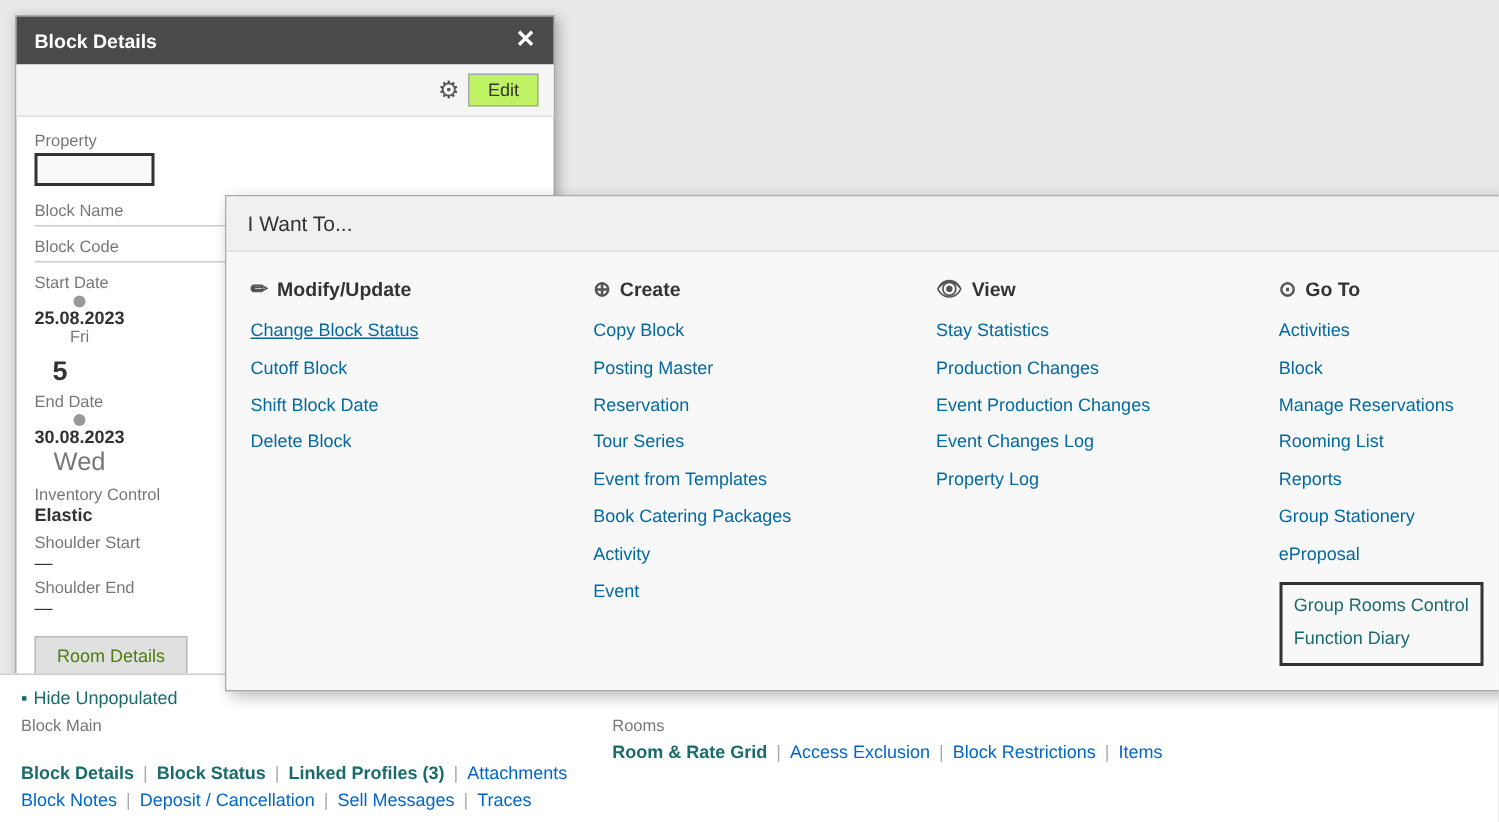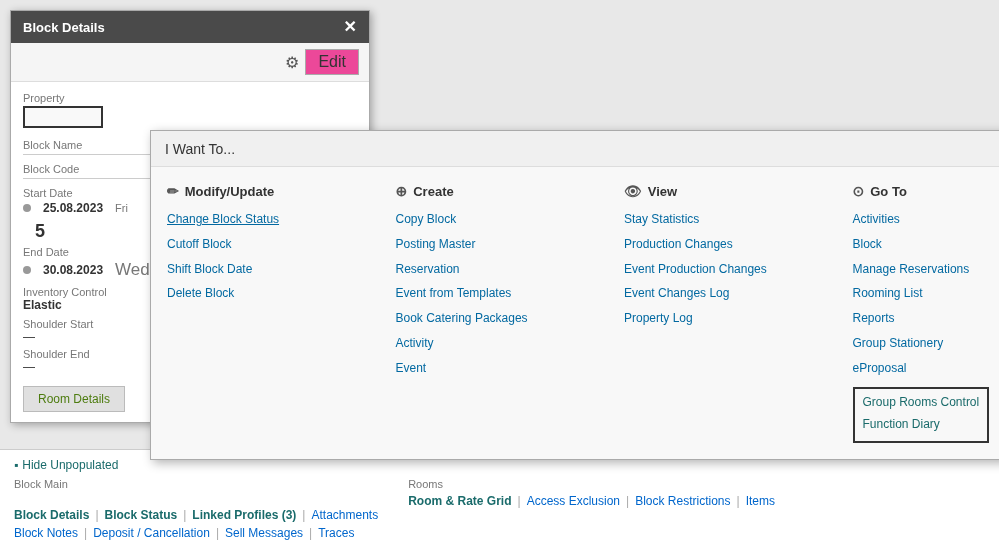--- a/index.html
+++ b/index.html
@@ -48,24 +48,24 @@
       align-items: center;
       gap: 6px;
       border-bottom: 1px solid #ddd;
     }
     .gear-btn {
       color: #555;
       font-size: 16px;
       cursor: pointer;
     }
     .edit-btn {
-      background: #ec4899;
+      background: #bef264;
       border: 1px solid #aaa;
       padding: 3px 12px;
-      font-size: 16px;
+      font-size: 12px;
       cursor: pointer;
       color: #333;
     }
     .modal-body {
       padding: 10px 12px;
     }
     .field-group {
       margin-bottom: 8px;
     }
     .field-label {
@@ -93,21 +93,22 @@
       margin-bottom: 6px;
     }
     .date-item {
       display: flex;
       flex-direction: column;
       justify-content: space-between;
     }
     .date-bullet {
       display: flex;
       align-items: center;
-      gap: 12px;
+      gap: 0;
+      flex-direction: column;
     }
     .bullet {
       width: 8px;
       height: 8px;
       background: #999;
       border-radius: 50%;
       flex-shrink: 0;
     }
     .date-val {
       font-size: 12px;
@@ -337,20 +338,21 @@
     </div>
 
     <div class="iwantto-col">
       <div class="col-header">
         <span class="col-icon">⊕</span>
         <span>Create</span>
       </div>
       <div class="col-item">Copy Block</div>
       <div class="col-item">Posting Master</div>
       <div class="col-item">Reservation</div>
+      <div class="col-item">Tour Series</div>
       <div class="col-item">Event from Templates</div>
       <div class="col-item">Book Catering Packages</div>
       <div class="col-item">Activity</div>
       <div class="col-item">Event</div>
     </div>
 
     <div class="iwantto-col">
       <div class="col-header">
         <span class="col-icon">👁</span>
         <span>View</span>

